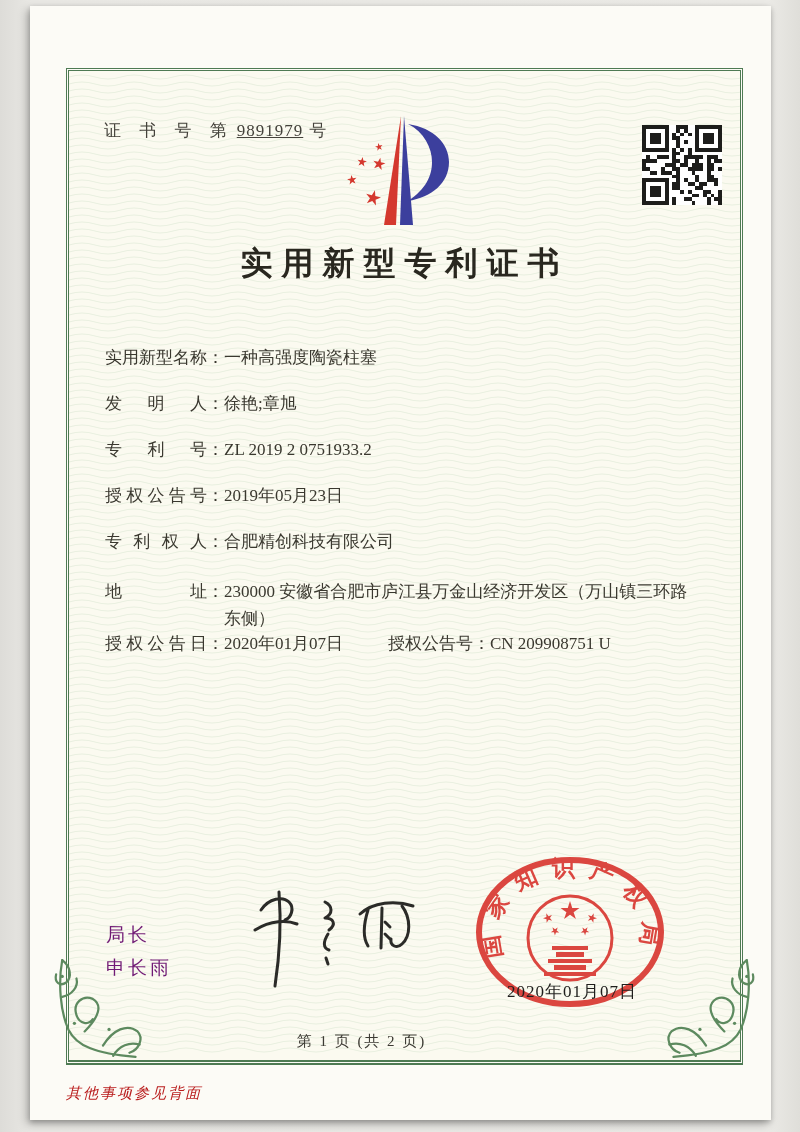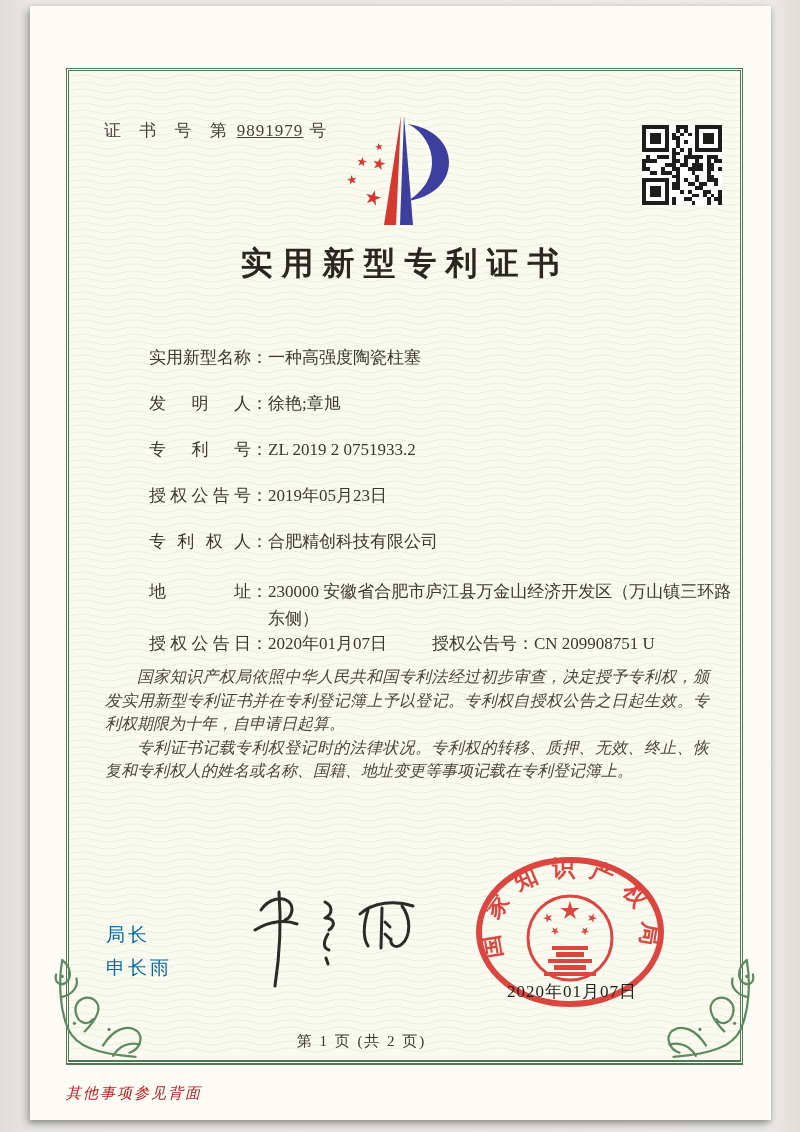--- a/index.html
+++ b/index.html
@@ -19,29 +19,29 @@
   .certno{position:absolute;left:74px;top:113px;font-size:17px;color:#44423b;}
   .certno .pre{letter-spacing:7px;}
   .certno .num{margin-left:3px;letter-spacing:1px;text-decoration:underline;}
   .certno .suf{margin-left:6px;}
   .logo{position:absolute;left:298px;top:104px;}
   #qr{position:absolute;left:612px;top:119px;width:80px;height:80px;background:#fff;}
   #qr rect{fill:#1d1d1b;}
   .title{position:absolute;left:36px;top:236px;width:677px;text-align:center;
     font-size:32px;font-weight:700;letter-spacing:9px;color:#29271f;}
   .row{position:absolute;left:75px;width:615px;display:flex;font-size:17px;color:#3a382f;line-height:27px;}
-  .lbl{display:inline-block;width:102px;text-align:justify;text-align-last:justify;flex:none;margin-left:44px;}
+  .lbl{display:inline-block;width:102px;text-align:justify;text-align-last:justify;flex:none;}
   .col{flex:none;}
   .val{flex:none;}
   .val.addr{width:478px;}
   .val.narrow{width:164px;}
   .paras{position:absolute;left:75px;top:659px;width:604px;font-size:16px;line-height:23.6px;
     color:#4b4637;text-align:justify;font-style:italic;}
   .paras p{margin:0;text-indent:2em;}
-  .signer{position:absolute;left:76px;font-size:19px;letter-spacing:3px;color:#0369a1;}
+  .signer{position:absolute;left:76px;font-size:19px;letter-spacing:3px;color:#701a75;}
   #sig{position:absolute;left:195px;top:872px;}
   #sig path{fill:none;stroke:#2b2b28;stroke-width:3;stroke-linecap:round;stroke-linejoin:round;}
   #seal{position:absolute;left:442px;top:848px;opacity:.9;}
   #seal .rd{fill:#d8342e;}
   #seal .ln{fill:none;stroke:#d8342e;}
   .seal-text{font-family:"Liberation Serif",serif;font-size:23px;font-weight:700;
     letter-spacing:13px;fill:#d8342e;}
   .seal-date{position:absolute;left:452px;top:974px;width:180px;text-align:center;
     font-size:17px;letter-spacing:1px;color:#1f1e1c;z-index:6;}
   .page-ind{position:absolute;left:36px;top:1026px;width:591px;text-align:center;
@@ -493,24 +493,20 @@
     </div>
     <div class="row" style="top:624px;">
       <span class="lbl">授权公告日</span>
         <span class="col">：</span>
       <span class="val narrow">2020年01月07日</span>
       <span>授权公告号</span>
         <span class="col">：</span>
       <span>CN 209908751 U</span>
     </div>
 
-    <div class="paras">
-      <p>国家知识产权局依照中华人民共和国专利法经过初步审查，决定授予专利权，颁发实用新型专利证书并在专利登记簿上予以登记。专利权自授权公告之日起生效。专利权期限为十年，自申请日起算。</p>
-      <p>专利证书记载专利权登记时的法律状况。专利权的转移、质押、无效、终止、恢复和专利权人的姓名或名称、国籍、地址变更等事项记载在专利登记簿上。</p>
-    </div>
 
     <div class="signer" style="top:916px;">局长</div>
     <div class="signer" style="top:949px;">申长雨</div>
 
     <svg id="sig" width="200" height="115" viewBox="0 0 200 115" xmlns="http://www.w3.org/2000/svg">
       <path d="M 36,32 C 44,20 58,18 64,24 C 70,30 66,40 60,42"></path>
       <path d="M 30,52 C 46,42 62,42 72,46"></path>
       <path d="M 54,14 C 56,40 55,75 50,108"></path>
       <path d="M 100,24 C 108,28 108,36 100,40 C 108,40 112,46 104,52"></path>
       <path d="M 103,56 C 98,64 98,70 104,72"></path>

